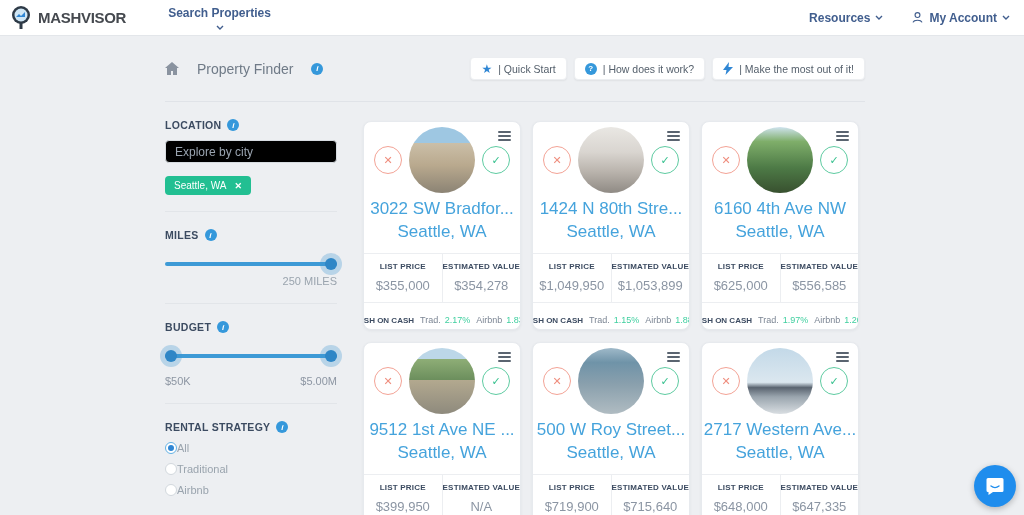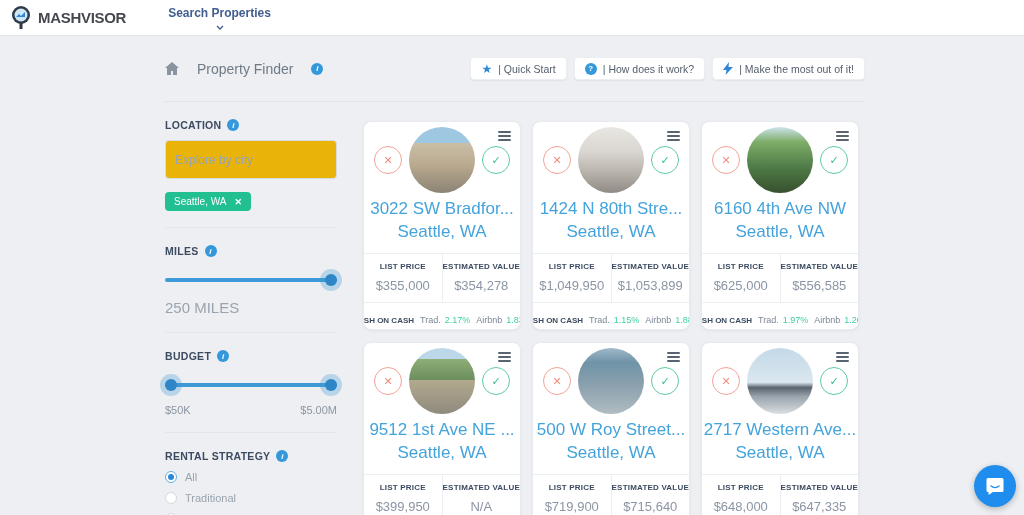--- a/index.html
+++ b/index.html
@@ -26,34 +26,34 @@
   .pill .q-circle { width:12px; height:12px; border-radius:50%; background:#3598db; color:#fff; font-size:8px; font-weight:bold; display:inline-flex; align-items:center; justify-content:center; }
 
   
   .content { display:flex; align-items:flex-start; }
 
   
   .filters { width:172px; margin-right:26px; }
   .fsec { padding:17px 0 16px; border-bottom:1px solid #e2e5e9; }
   .fsec:last-child { border-bottom:none; }
   .flabel { display:flex; align-items:center; gap:6px; font-size:10.5px; font-weight:bold; color:#3c4b61; letter-spacing:0.3px; }
-  .city-input { margin-top:9px; width:100%; height:39px; border:1px solid #d7dce1; border-radius:4px; padding:0 9px; font-size:12px; color:#5a6673; background:#eab308; font-family:"Liberation Sans",sans-serif; }
+  .city-input { margin-top:9px; width:100%; height:23px; border:1px solid #d7dce1; border-radius:4px; padding:0 9px; font-size:12px; color:#5a6673; background:#000000; font-family:"Liberation Sans",sans-serif; }
   .city-input::placeholder { color:#9aa4b0; }
   .tag { margin-top:13px; display:inline-flex; align-items:center; gap:8px; background:#22bf92; color:#fff; font-size:10px; padding:4px 9px; border-radius:4px; }
   .tag .tag-x { font-size:9px; font-weight:bold; cursor:pointer; }
 
   .slider { position:relative; height:14px; margin-top:16px; }
   .slider .track { position:absolute; top:5px; left:0; right:0; height:4px; border-radius:2px; background:#3d9ad6; }
   .handle { position:absolute; top:1px; width:12px; height:12px; border-radius:50%; background:#2e86c6; box-shadow:0 0 0 5px rgba(62,150,210,0.3); cursor:pointer; }
   .handle.right { right:0; }
   .handle.left { left:0; }
-  .slider-caption { margin-top:12px; font-size:15px; color:#9aa4ae; }
+  .slider-caption { margin-top:4px; font-size:11px; color:#9aa4ae;text-align:right; }
   .range-captions { margin-top:12px; display:flex; justify-content:space-between; font-size:11px; color:#8d96a3; }
 
-  .opt-row { display:flex; align-items:center; gap:8px; margin-top:9px; font-size:11px; color:#9aa4ae; cursor:pointer; }
+  .opt-row { display:flex; align-items:center; gap:0; margin-top:9px; font-size:11px; color:#9aa4ae; cursor:pointer; }
   .radio { width:12px; height:12px; border-radius:50%; border:1px solid #d2d8dd; background:#fff; flex:0 0 auto; position:relative; }
   .radio.sel { border:1px solid #63b1e4; }
   .radio.sel::after { content:""; position:absolute; left:2px; top:2px; width:6px; height:6px; border-radius:50%; background:#2f86d4; }
 
   
   .grid { width:500px; padding-top:19px; display:flex; flex-wrap:wrap; gap:12px 11px; }
   .card { width:158px; height:209px; background:#fff; border:1px solid #e7eaee; border-radius:8px; box-shadow:0 1px 3px rgba(40,50,60,0.06); position:relative; overflow:hidden; flex:0 0 auto; }
   .card-menu { position:absolute; top:9px; right:9px; width:13px; cursor:pointer; display:flex; flex-direction:column; gap:2.5px; }
   .card-menu i { display:block; height:1.5px; background:#5a6470; border-radius:1px; }
   .card-top { display:flex; align-items:center; justify-content:space-between; padding:0 10px; margin-top:4px; height:68px; }
@@ -99,20 +99,38 @@
       </svg>
     </span>
     <span class="brand-name">MASHVISOR</span>
   </div>
   <div class="nav-link nav-left">
     <span>Search Properties</span>
     <svg class="chev" viewBox="0 0 8 5">
         <path d="M1 1l3 3 3-3" stroke="#415e8e" stroke-width="1.4" fill="none"></path>
       </svg>
   </div>
+  <div class="nav-right">
+    <div class="nav-link">
+      <span>Resources</span>
+      <svg class="chev" viewBox="0 0 8 5">
+          <path d="M1 1l3 3 3-3" stroke="#415e8e" stroke-width="1.4" fill="none"></path>
+        </svg>
+    </div>
+    <div class="nav-link">
+      <svg width="13" height="13" viewBox="0 0 16 16">
+        <circle cx="8" cy="5" r="3" stroke="#415e8e" stroke-width="1.4" fill="none"></circle>
+        <path d="M2.5 14c1.2-3.4 9.8-3.4 11 0" stroke="#415e8e" stroke-width="1.4" fill="none"></path>
+      </svg>
+      <span>My Account</span>
+      <svg class="chev" viewBox="0 0 8 5">
+          <path d="M1 1l3 3 3-3" stroke="#415e8e" stroke-width="1.4" fill="none"></path>
+        </svg>
+    </div>
+  </div>
 </header>
 
 <div class="container">
 
   <div class="page-head">
     <div class="page-title-wrap">
       <svg width="14" height="13" viewBox="0 0 14 13">
         <path d="M7 0L0 6h2v7h4V9h2v4h4V6h2L7 0z" fill="#8a93a0"></path>
       </svg>
       <span>Property Finder</span>

